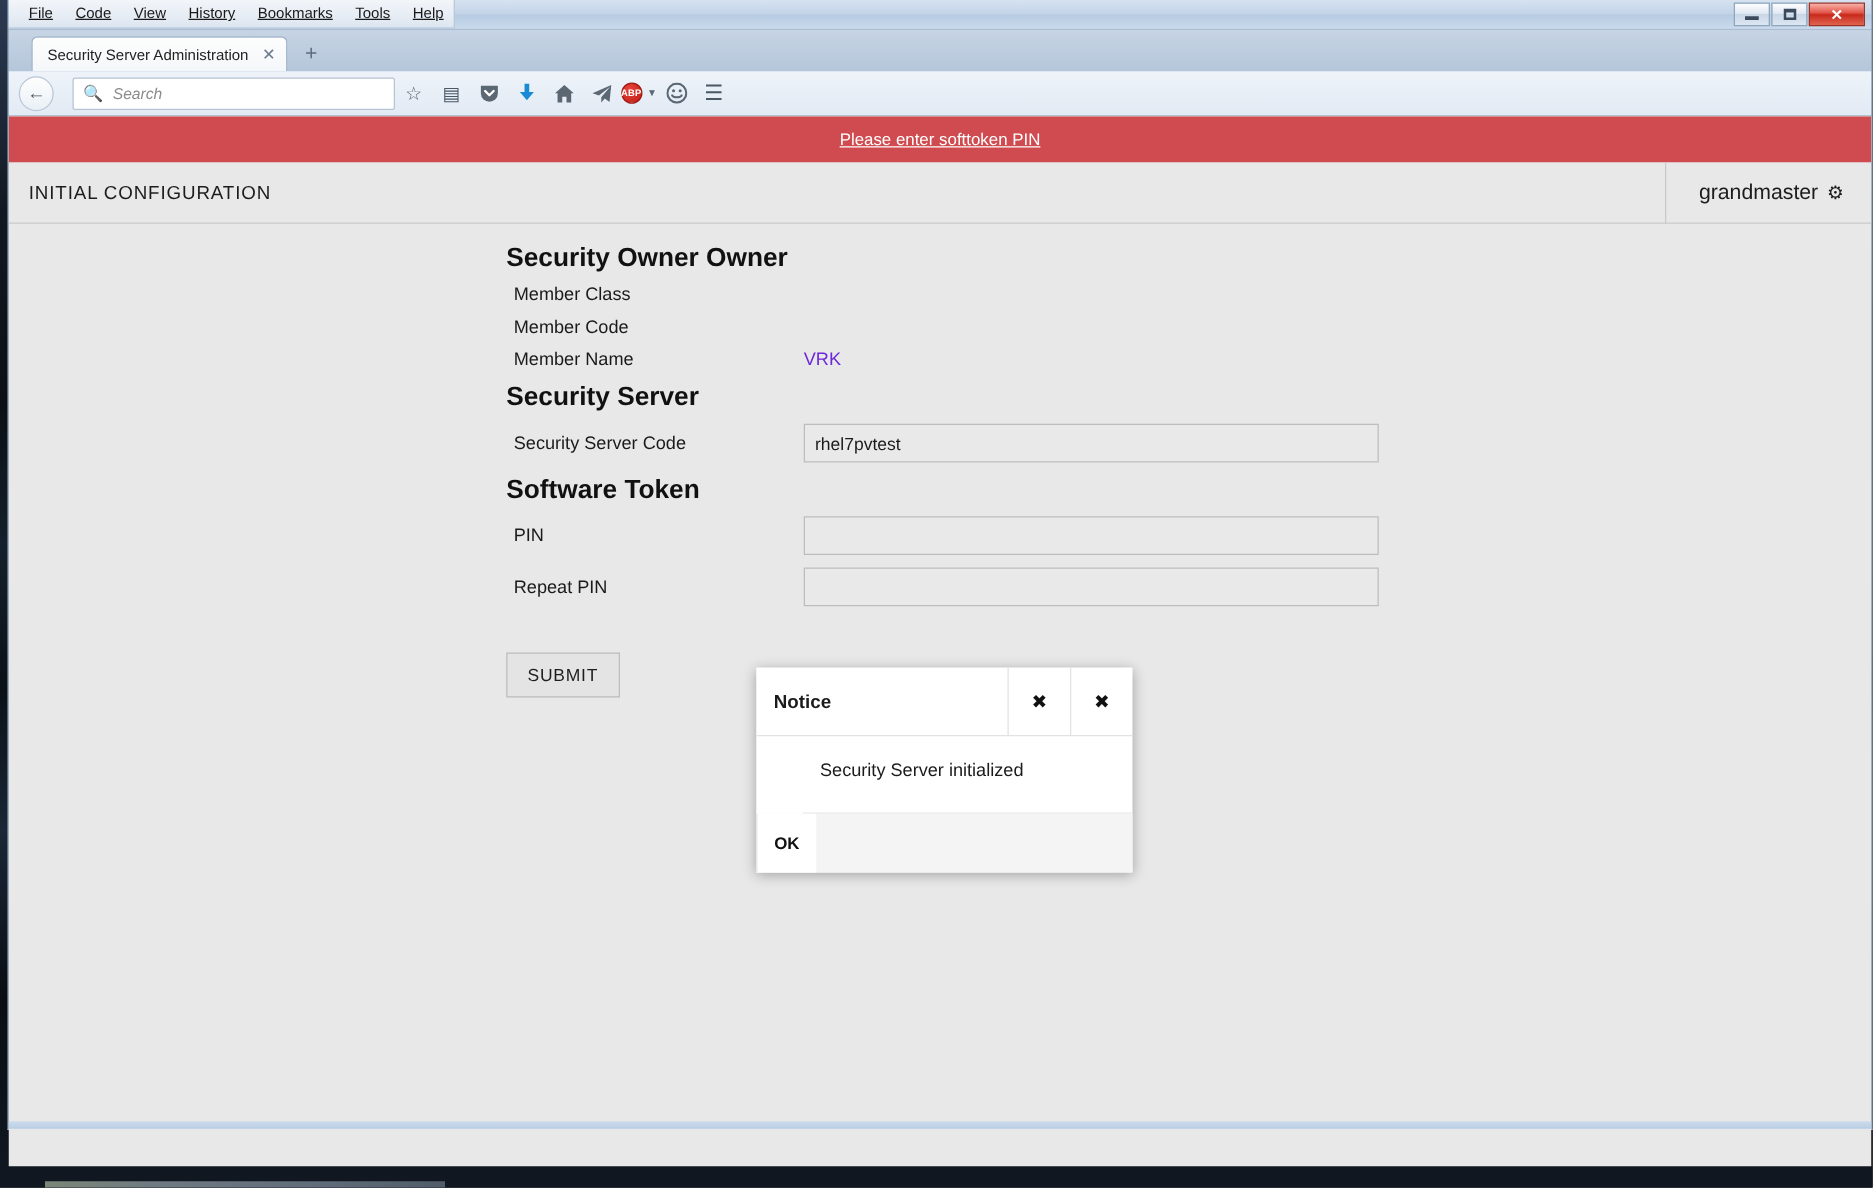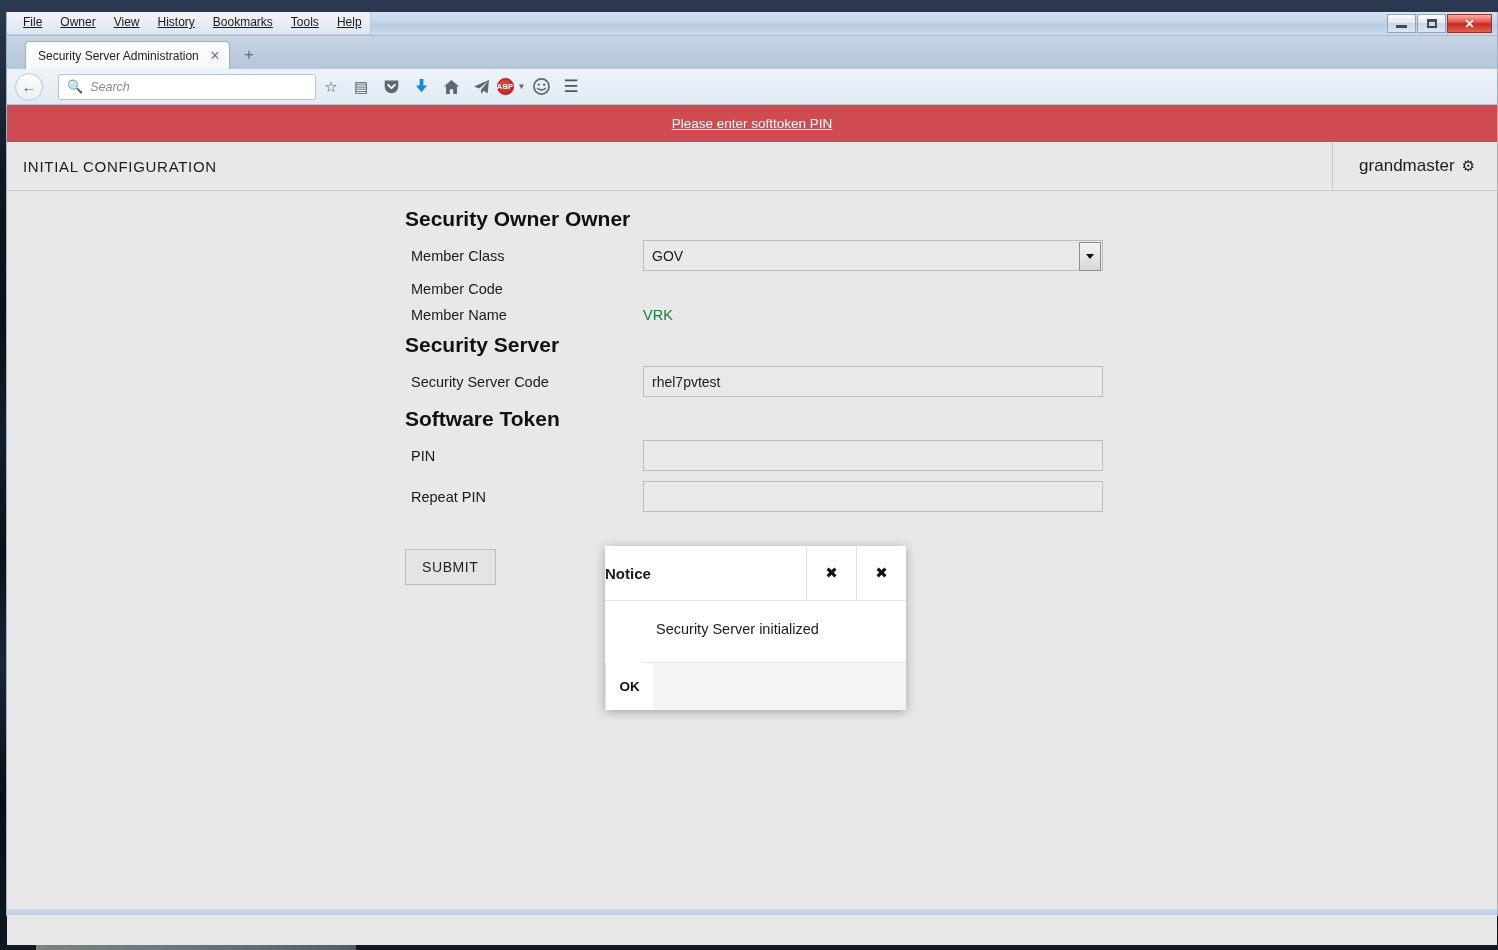--- a/index.html
+++ b/index.html
@@ -13,21 +13,21 @@
   
   #desktop {
     position: absolute; inset: 0;
     background:
       linear-gradient(180deg,#2c3a52 0%,#121821 18%,#0c1016 34%,#14202c 46%,
                       #0b1117 58%,#1b2736 70%,#0a0e14 84%,#111821 100%);
   }
 
   
   #win {
-    position: absolute; left: 6px; top: 12px; width: 1492px; height: 904px;
+    position: absolute; left: 6px; top: 0; width: 1492px; height: 904px;
     background: linear-gradient(180deg,#e8eef6 0%,#dde7f3 40%,#cfdcec 100%);
     border: 1px solid #9db4cd;
     border-top: none;
   }
   #titlebar {
     position: relative; height: 24px;
     background: linear-gradient(180deg,#d6e2f0 0%,#c3d4e8 48%,#b6cbe2 52%,#cadaec 100%);
     border-bottom: 1px solid #aabdd3;
   }
   #menubar {
@@ -188,36 +188,36 @@
   .selarrow {
     position: absolute; right: 1px; top: 1px; width: 22px; height: 29px;
     background: linear-gradient(180deg,#f4f4f4,#d8d8d8);
     border: 1px solid #8d8d8d;
     display: flex; align-items: center; justify-content: center;
   }
   .selarrow i {
     width: 0; height: 0; border-left: 4px solid transparent; border-right: 4px solid transparent;
     border-top: 5px solid #111; display:block;
   }
-  .plainval { font-size: 14.5px; color: #15803d; }
+  .plainval { font-size: 14.5px; color: #6d28d9; }
   #submitbtn {
     margin-left: 398px; margin-top: 27px;
     padding: 9px 16px; background: #e4e4e4; border: 1px solid #bcbcbc;
     font-family: "Liberation Sans", sans-serif;
     font-size: 14px; letter-spacing: .6px; color: #1d1d1d; cursor: pointer;
   }
 
   
   #modal {
     position: absolute; left: 598px; top: 441px; width: 301px;
     background: #fff; box-shadow: 0 2px 10px rgba(0,0,0,.30);
   }
   #modalhead { height: 55px; display: flex; align-items: stretch; border-bottom: 1px solid #e2e2e2; }
   #modaltitle {
-    flex: 1; display:flex; align-items:center; 
+    flex: 1; display:flex; align-items:center; padding-left: 14px;
     font-size: 15px; font-weight: bold; color: #1b1b1b;
   }
   .mbtn {
     width: 50px; display:flex; align-items:center; justify-content:center;
     border-left: 1px solid #e2e2e2; font-size: 15px; color: #111; cursor: pointer;
   }
   #modalbody {
     padding: 20px 14px 22px 14px; font-size: 14.5px; color: #1b1b1b;
     border-bottom: 1px solid #e6e6e6; min-height: 62px; margin-left: 37px;
   }
@@ -244,21 +244,21 @@
 </head>
 <body>
 
 <div id="desktop"></div>
 
 <div id="win">
 
   <div id="titlebar">
     <div id="menubar">
       <div class="menu-item"><u>File</u></div>
-      <div class="menu-item"><u>Owner</u></div>
+      <div class="menu-item"><u>Code</u></div>
       <div class="menu-item"><u>View</u></div>
       <div class="menu-item"><u>History</u></div>
       <div class="menu-item"><u>Bookmarks</u></div>
       <div class="menu-item"><u>Tools</u></div>
       <div class="menu-item"><u>Help</u></div>
     </div>
     <div id="wincontrols">
       <div class="wbtn">
           <span class="glyph-min"></span>
         </div>
@@ -341,28 +341,20 @@
         <span class="gear">⚙</span>
       </div>
     </div>
 
     <div id="form">
 
       <h2 class="sect">Security Owner Owner</h2>
 
       <div class="row">
         <div class="lblcell">Member Class</div>
-        <div class="ctrl">
-          <div class="selbox">
-            <span>GOV</span>
-            <span class="selarrow">
-                <i></i>
-              </span>
-          </div>
-        </div>
       </div>
 
       <div class="row">
         <div class="lblcell">Member Code</div>
       </div>
 
       <div class="row">
         <div class="lblcell">Member Name</div>
         <div class="ctrl plainval">VRK</div>
       </div>

